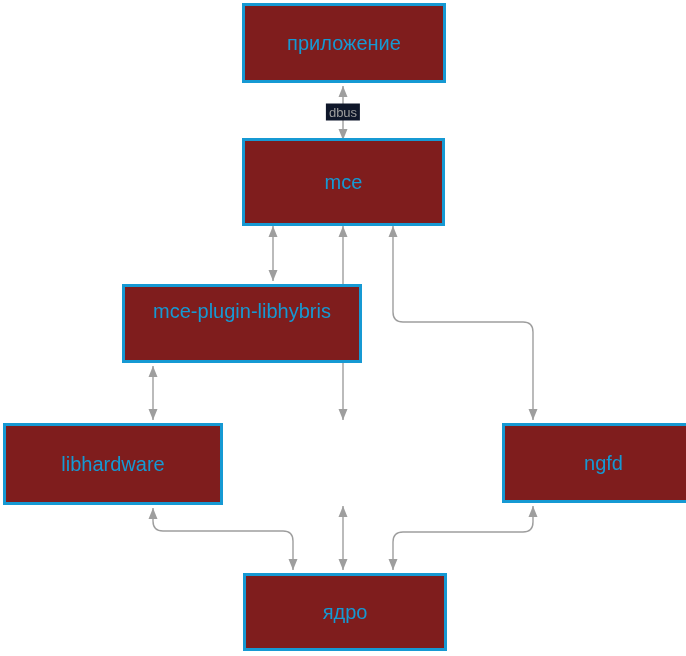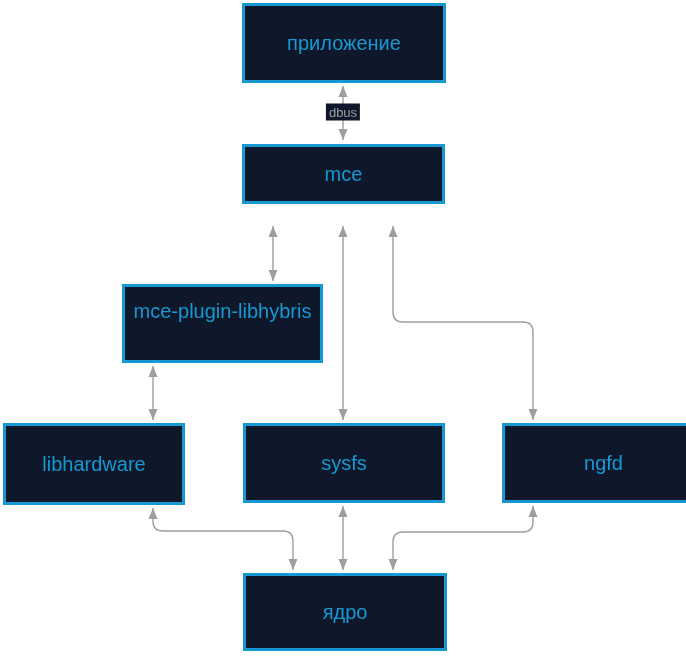--- a/index.html
+++ b/index.html
@@ -17,21 +17,21 @@
   }
   #edges {
     position: absolute;
     left: 0;
     top: 0;
     z-index: 1;
   }
   .node {
     position: absolute;
     box-sizing: border-box;
-    background: #0f172a;
+    background: #7f1d1d;
     border: 3px solid #1699d3;
     color: #1699d3;
     font-size: 20px;
     display: flex;
     align-items: center;
     justify-content: center;
     text-align: center;
     white-space: nowrap;
     z-index: 2;
   }
@@ -77,27 +77,26 @@
       <path d="M 153 508 L 153 521 Q 153 531 163 531 L 283 531 Q 293 531 293 541 L 293 570" marker-start="url(#arrow)" marker-end="url(#arrow)"></path>
 
       <path d="M 343 506 L 343 570" marker-start="url(#arrow)" marker-end="url(#arrow)"></path>
 
       <path d="M 533 506 L 533 522 Q 533 532 523 532 L 403 532 Q 393 532 393 542 L 393 570" marker-start="url(#arrow)" marker-end="url(#arrow)"></path>
     </g>
   </svg>
 
   <div class="node" style="left:242px; top:3px;   width:204px; height:80px;">приложение</div>
 
-  <div class="node" style="left:242px; top:144px; width:203px; height:60px;">mce</div>
+  <div class="node" style="left:242px; top:138px; width:203px; height:88px;">mce</div>
 
-  <div class="node label-high" style="left:122px; top:284px; width:201px; height:79px;">mce-plugin-libhybris</div>
+  <div class="node label-high" style="left:122px; top:284px; width:240px; height:79px;">mce-plugin-libhybris</div>
 
-  <div class="node" style="left:3px;   top:423px; width:182px; height:82px;">libhardware</div>
+  <div class="node" style="left:3px;   top:423px; width:220px; height:82px;">libhardware</div>
 
-  <div class="node" style="left:243px; top:423px; width:202px; height:80px;">sysfs</div>
 
   <div class="node" style="left:482px; top:423px; width:203px; height:80px;margin-left:20px;">ngfd</div>
 
   <div class="node" style="left:243px; top:573px; width:204px; height:78px;">ядро</div>
 
   <div class="edge-label" style="left:343px; top:112px;">dbus</div>
 
 </div>
 
 </body></html>

